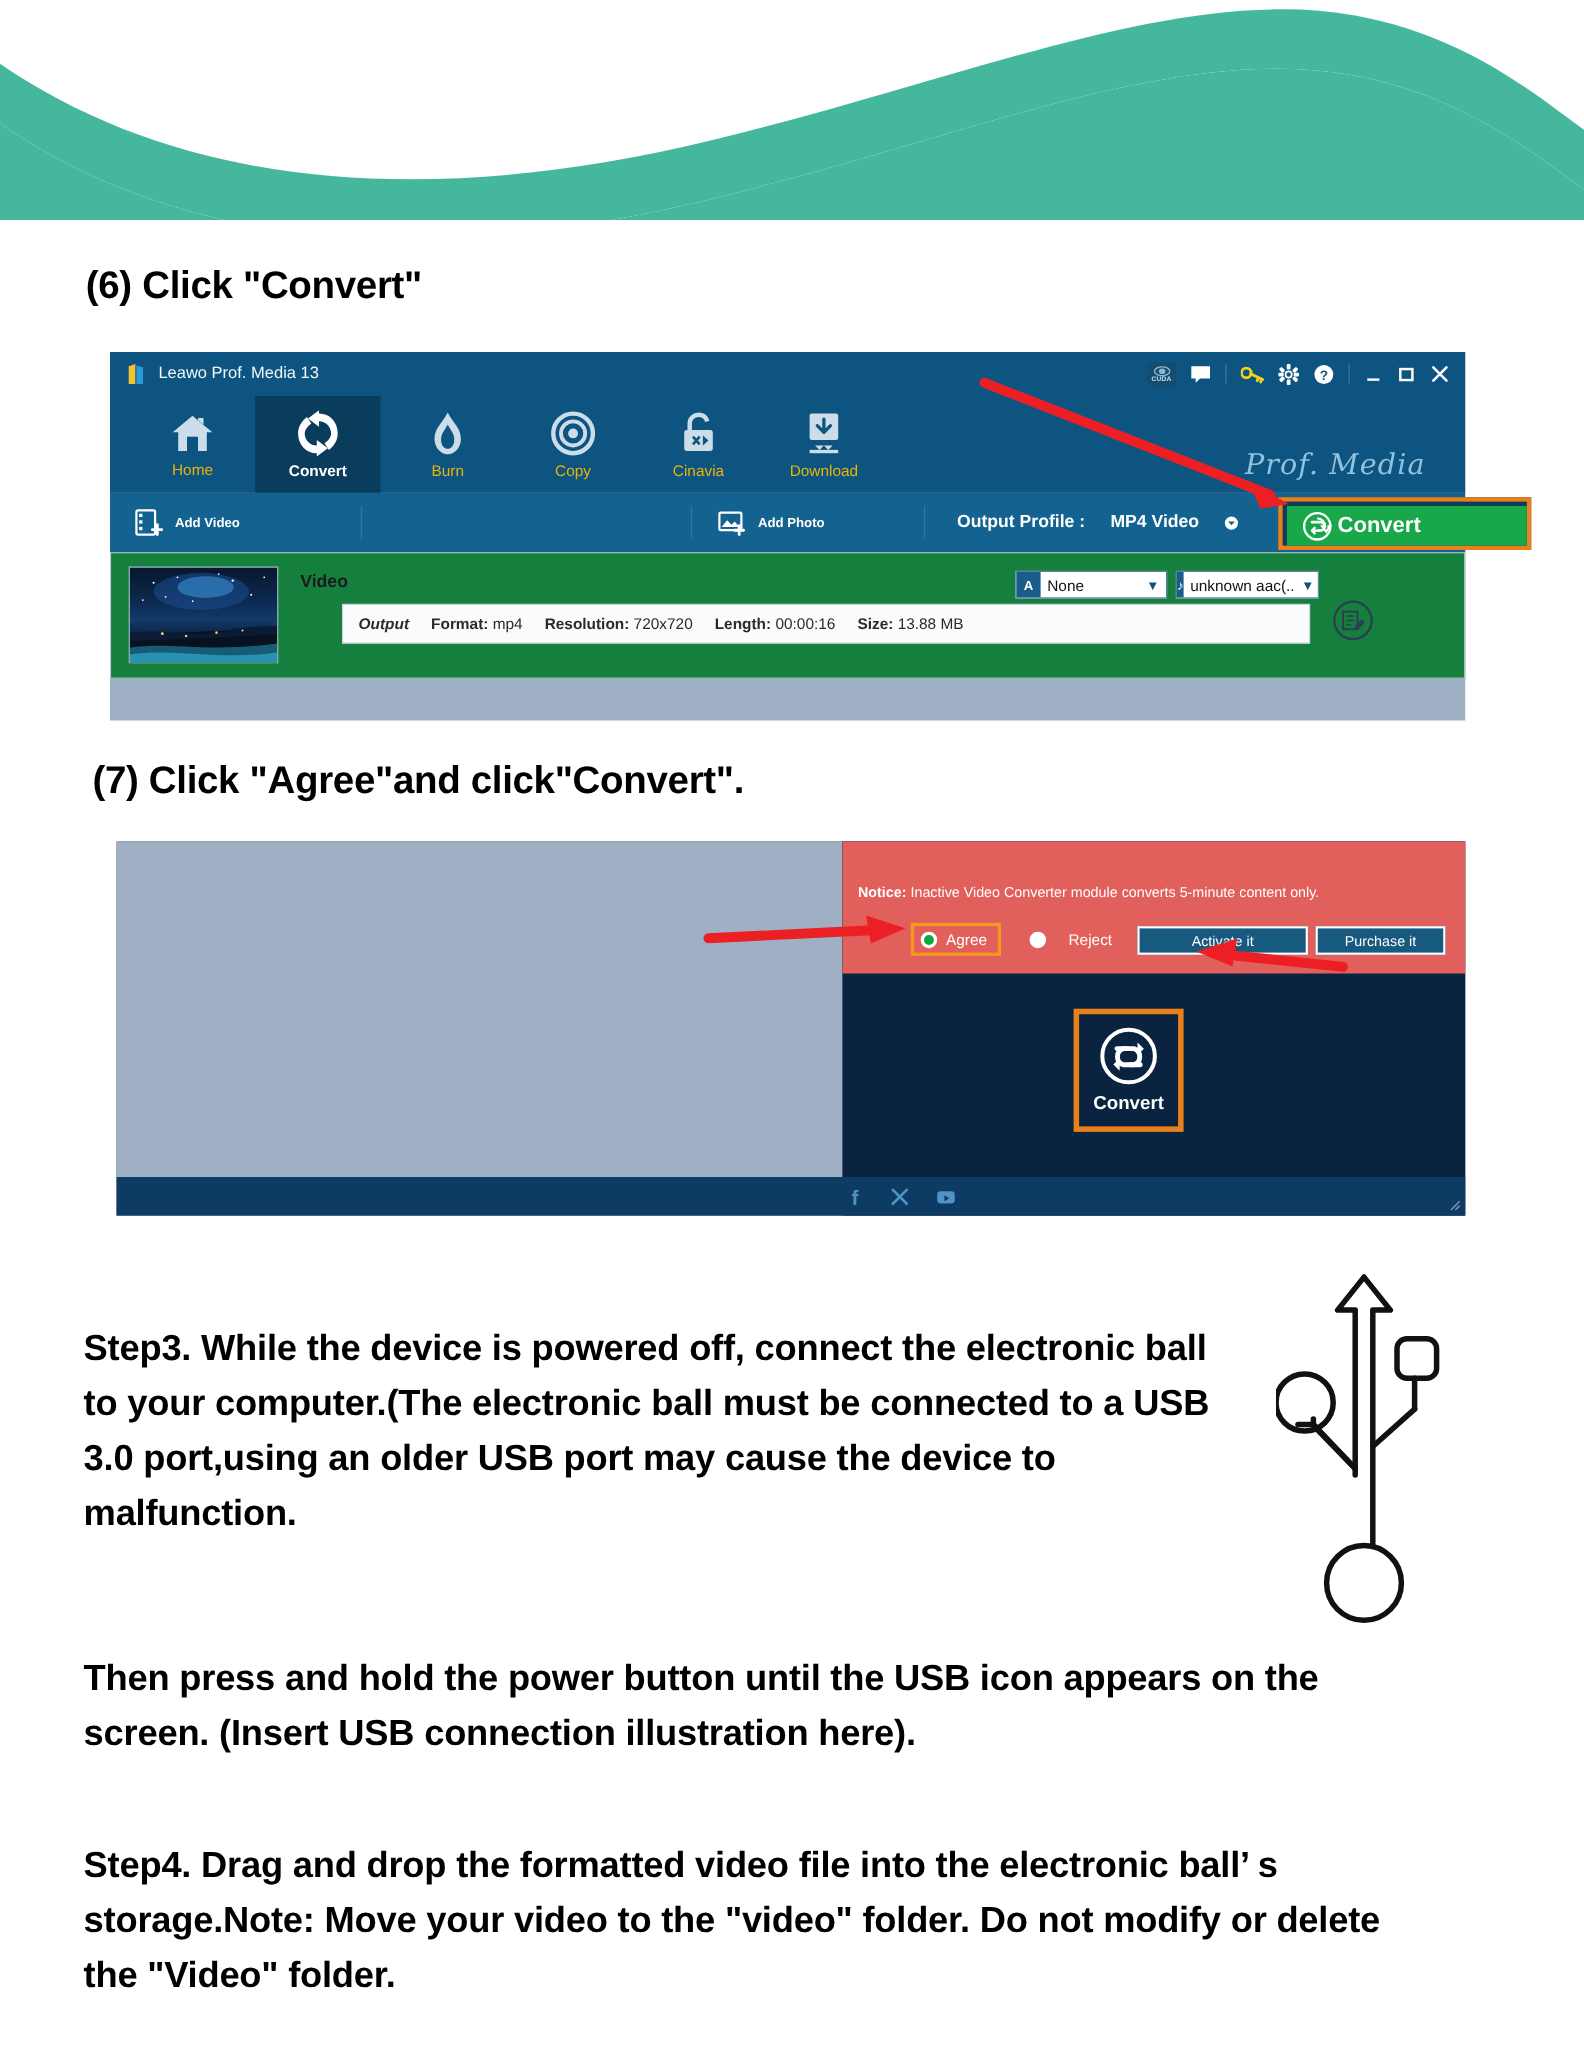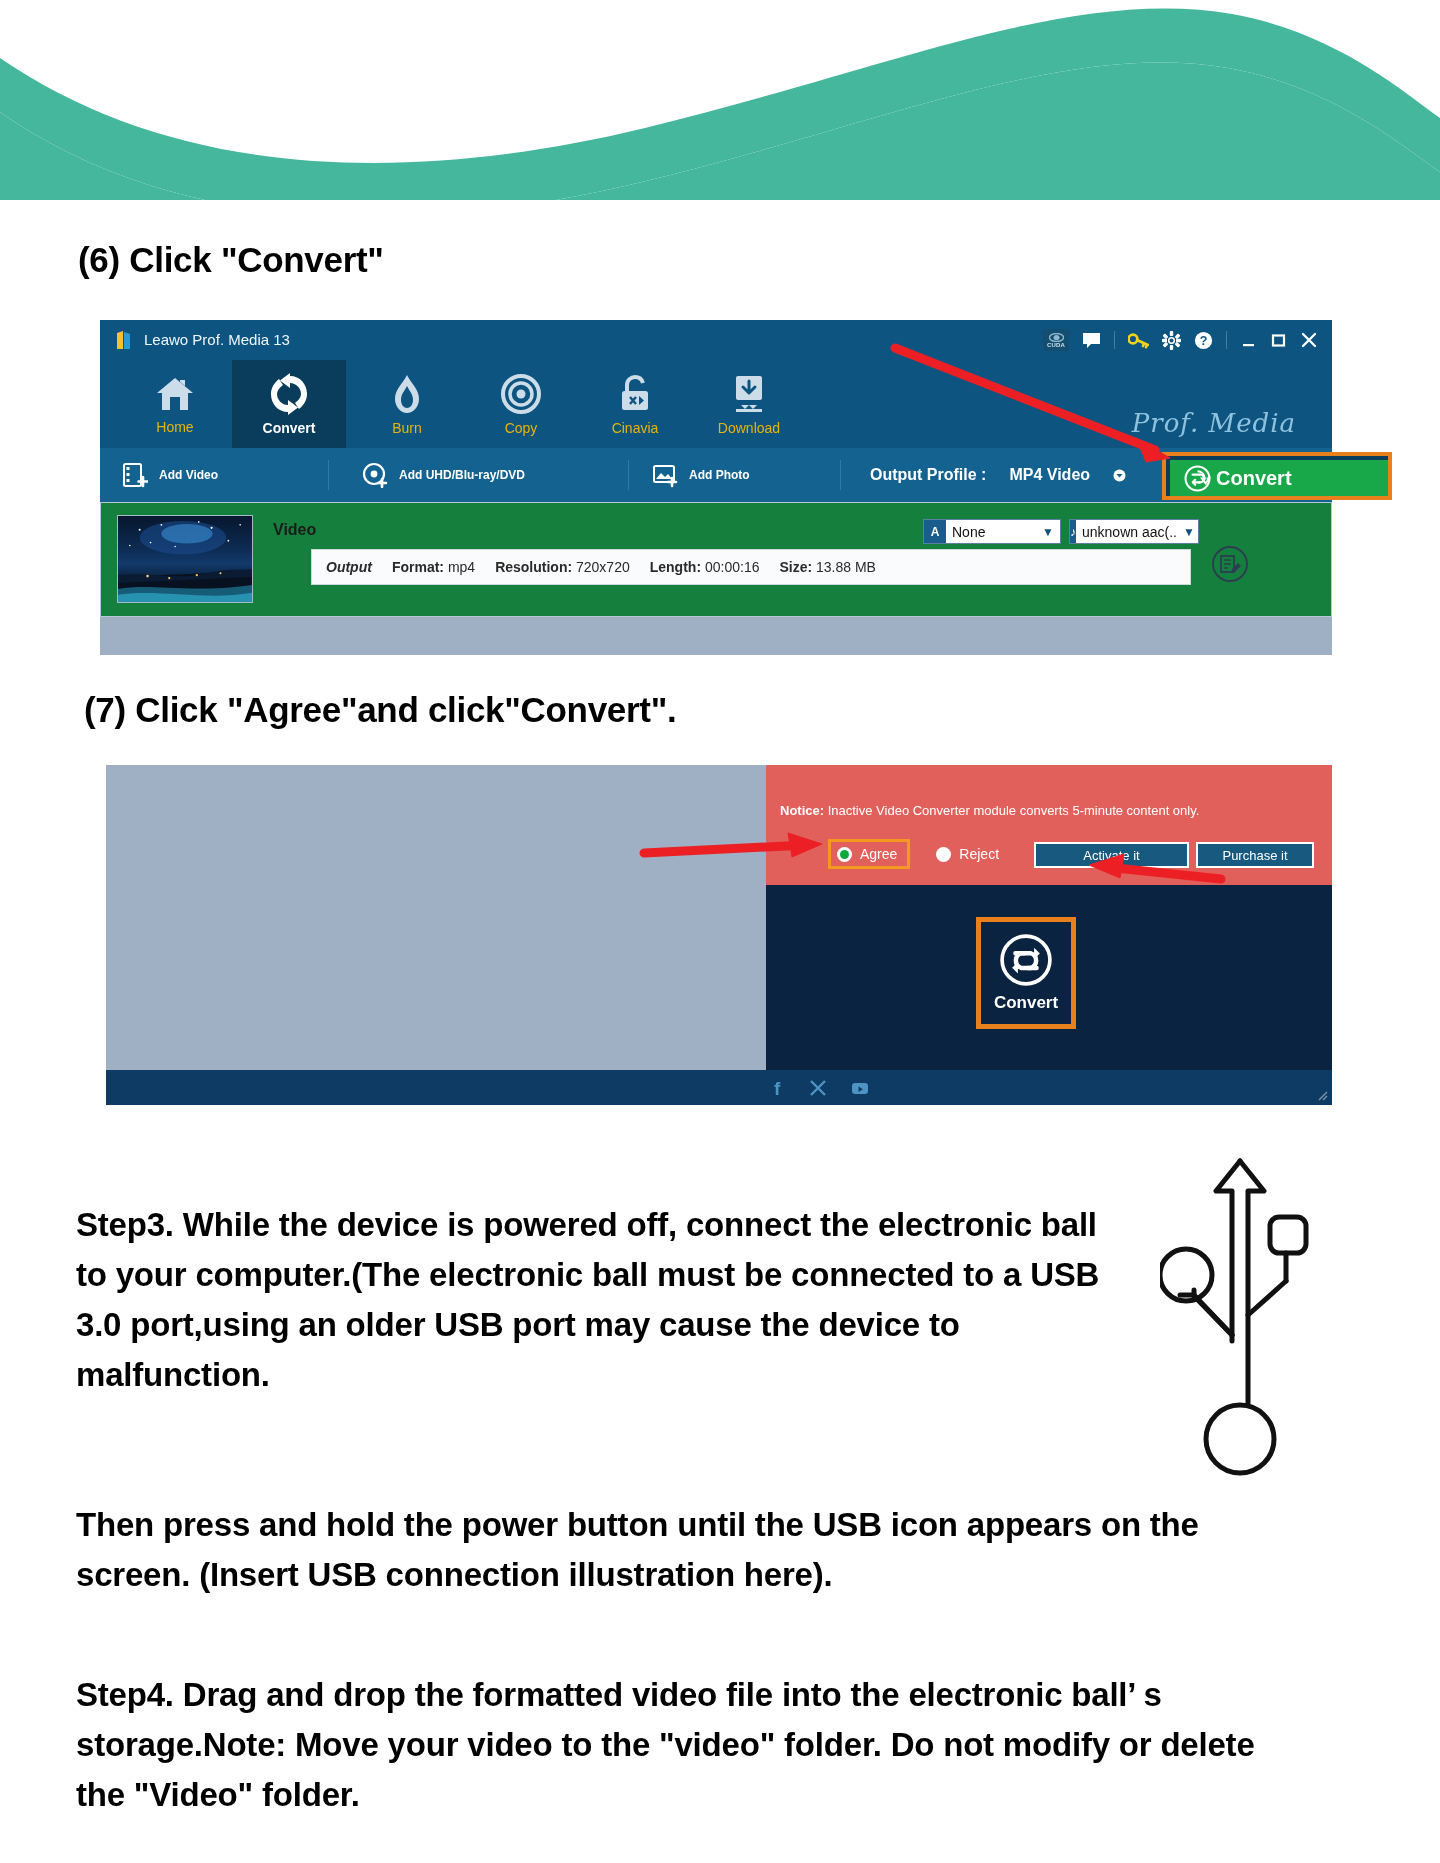--- a/index.html
+++ b/index.html
@@ -158,21 +158,21 @@
   .notice-text {
     position:absolute; left:14px; top:38px; font-size:13px; color:#ffffff;
     white-space:nowrap;
   }
   .notice-text b { font-weight:bold; }
   .radio-row { position:absolute; left:62px; top:74px; display:flex; align-items:center; gap:10px; }
   .agree-hl { border:3px solid #f59820; padding:4px 10px 4px 6px; display:flex; align-items:center; gap:8px; cursor:pointer; }
   .rdot { width:15px; height:15px; border-radius:50%; background:#fff; display:flex; align-items:center; justify-content:center; }
   .rdot i { width:9px; height:9px; border-radius:50%; background:#0fa83c; display:block; }
   .rlabel { font-size:14px; color:#ffffff; }
-  .reject-wrap { display:flex; align-items:center; gap:8px; margin-left:16px; cursor:pointer; }
+  .reject-wrap { display:flex; align-items:center; gap:20px; margin-left:16px; cursor:pointer; }
   .act-btn {
     position:absolute; top:77px; height:26px; background:#17597f; border:2px solid #ffffff;
     display:flex; align-items:center; justify-content:center;
     font-size:13px; color:#ffffff; cursor:pointer; white-space:nowrap;
   }
   #btn-activate { left:268px; width:155px; }
   #btn-purchase { left:430px; width:118px; }
 
   .convert2-hl {
     position:absolute; left:870px; top:152px; width:100px; height:112px;
@@ -350,28 +350,20 @@
         <rect x="2" y="2" width="17" height="22" rx="1.5" fill="none" stroke="#ffffff" stroke-width="2"></rect>
         <rect x="4.5" y="5" width="3" height="3" fill="#ffffff"></rect>
           <rect x="4.5" y="11" width="3" height="3" fill="#ffffff"></rect>
           <rect x="4.5" y="17" width="3" height="3" fill="#ffffff"></rect>
         <path d="M21,15 v9 M16.5,19.5 h9" stroke="#ffffff" stroke-width="2.6" stroke-linecap="round"></path>
       </svg>
       <span class="act-label">Add Video</span>
     </div>
     <div class="act-sep" style="left:228px"></div>
 
-    <div class="act" style="left:262px">
-      <svg width="26" height="26" viewBox="0 0 26 26">
-        <circle cx="12" cy="12" r="10" fill="none" stroke="#ffffff" stroke-width="2.2"></circle>
-        <circle cx="12" cy="12" r="3.4" fill="#ffffff"></circle>
-        <path d="M20,17 v8 M16,21 h8" stroke="#ffffff" stroke-width="2.6" stroke-linecap="round"></path>
-      </svg>
-      <span class="act-label">Add UHD/Blu-ray/DVD</span>
-    </div>
     <div class="act-sep" style="left:528px"></div>
 
     <div class="act" style="left:552px">
       <svg width="26" height="26" viewBox="0 0 26 26">
         <rect x="2" y="4" width="20" height="16" rx="1.5" fill="none" stroke="#ffffff" stroke-width="2"></rect>
         <path d="M4,17 l5,-6 l4,4 l3,-3 l4,5 z" fill="#ffffff"></path>
         <path d="M20,16 v8 M16,20 h8" stroke="#ffffff" stroke-width="2.6" stroke-linecap="round"></path>
       </svg>
       <span class="act-label">Add Photo</span>
     </div>

